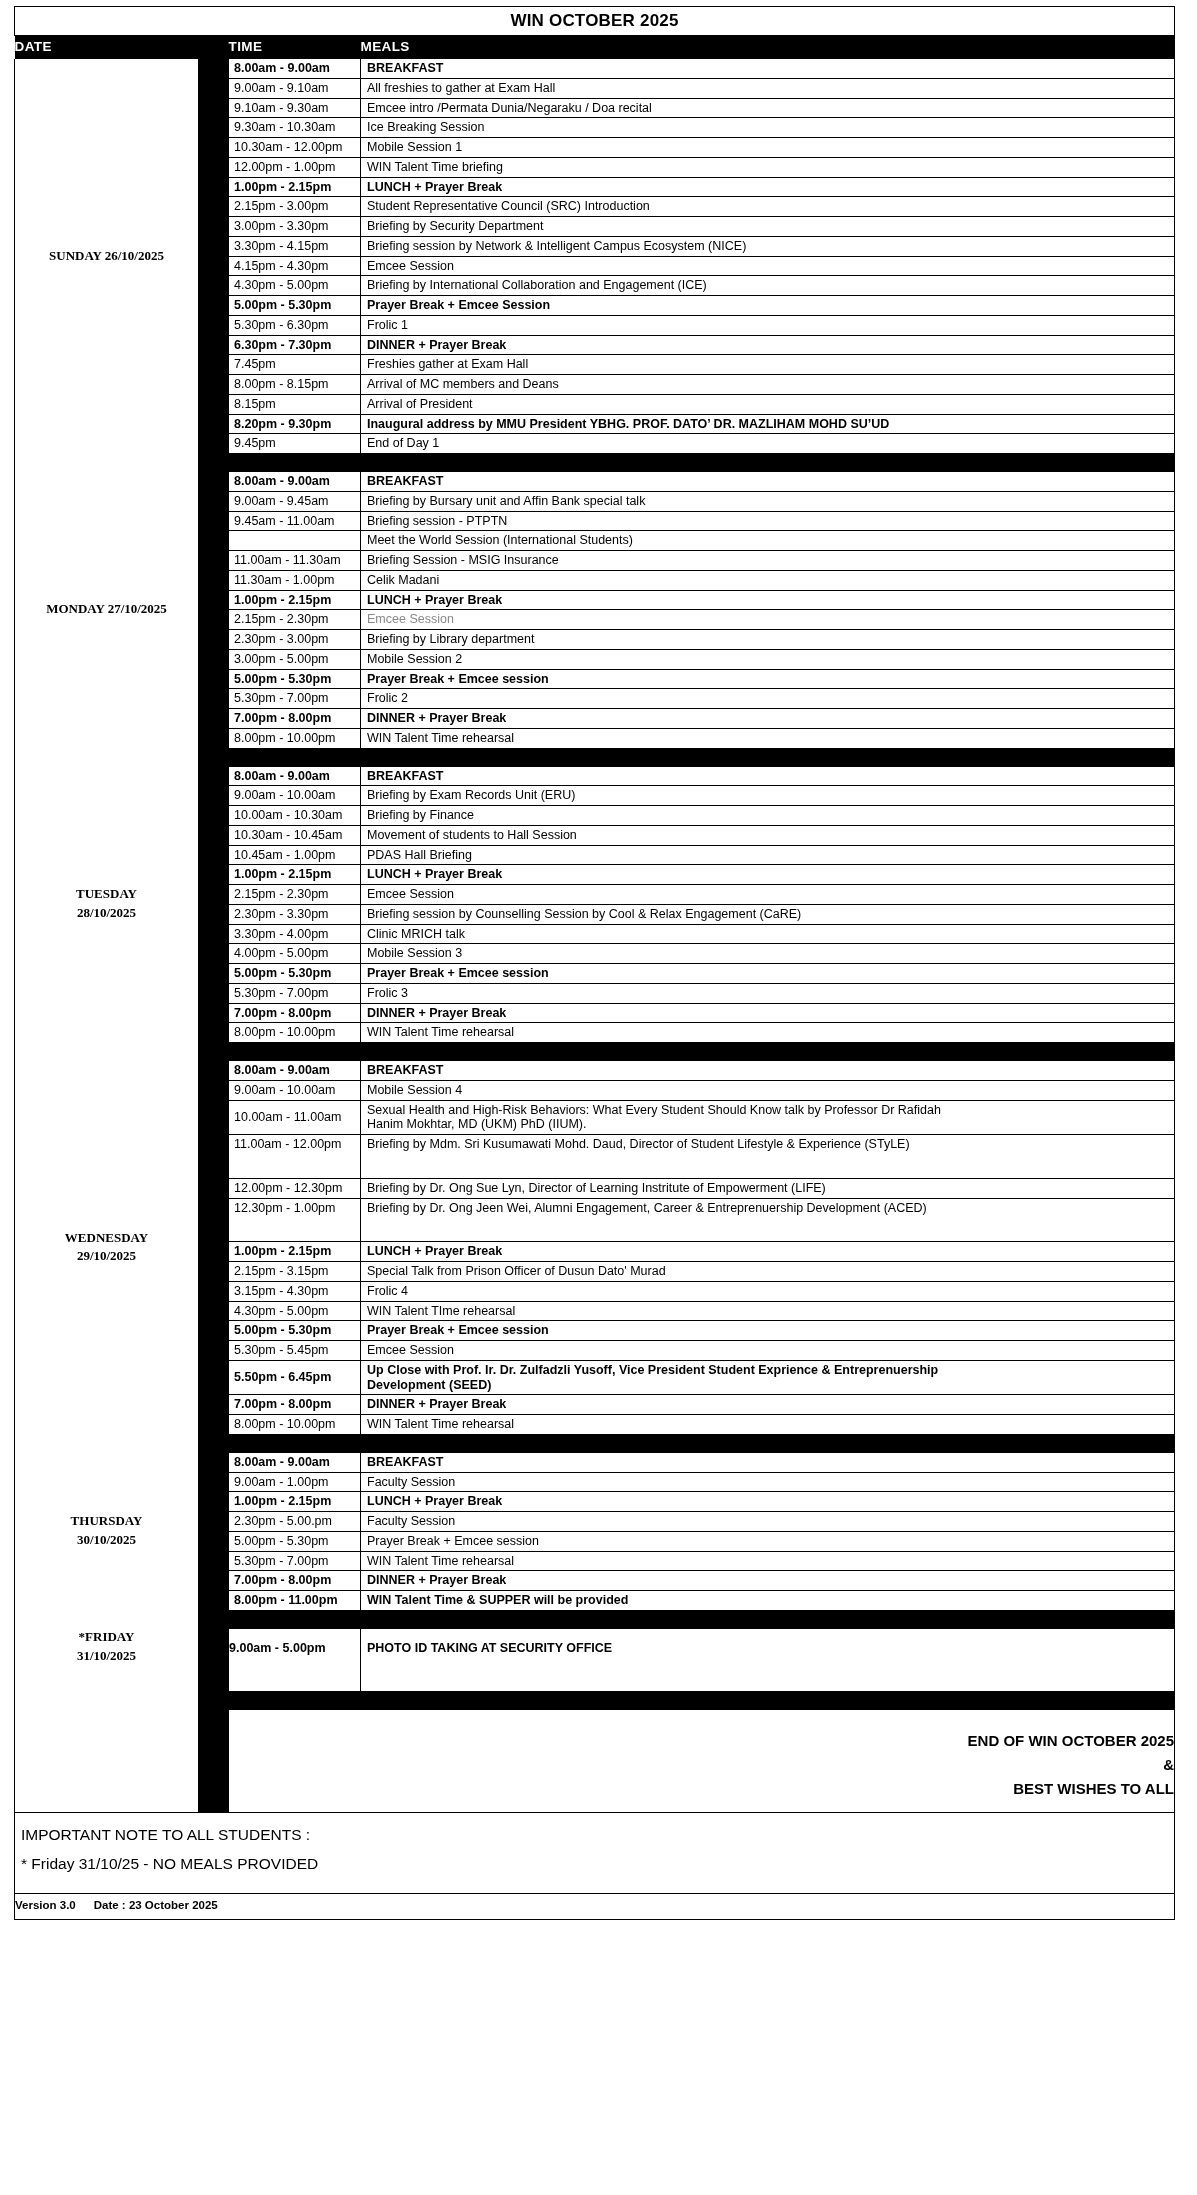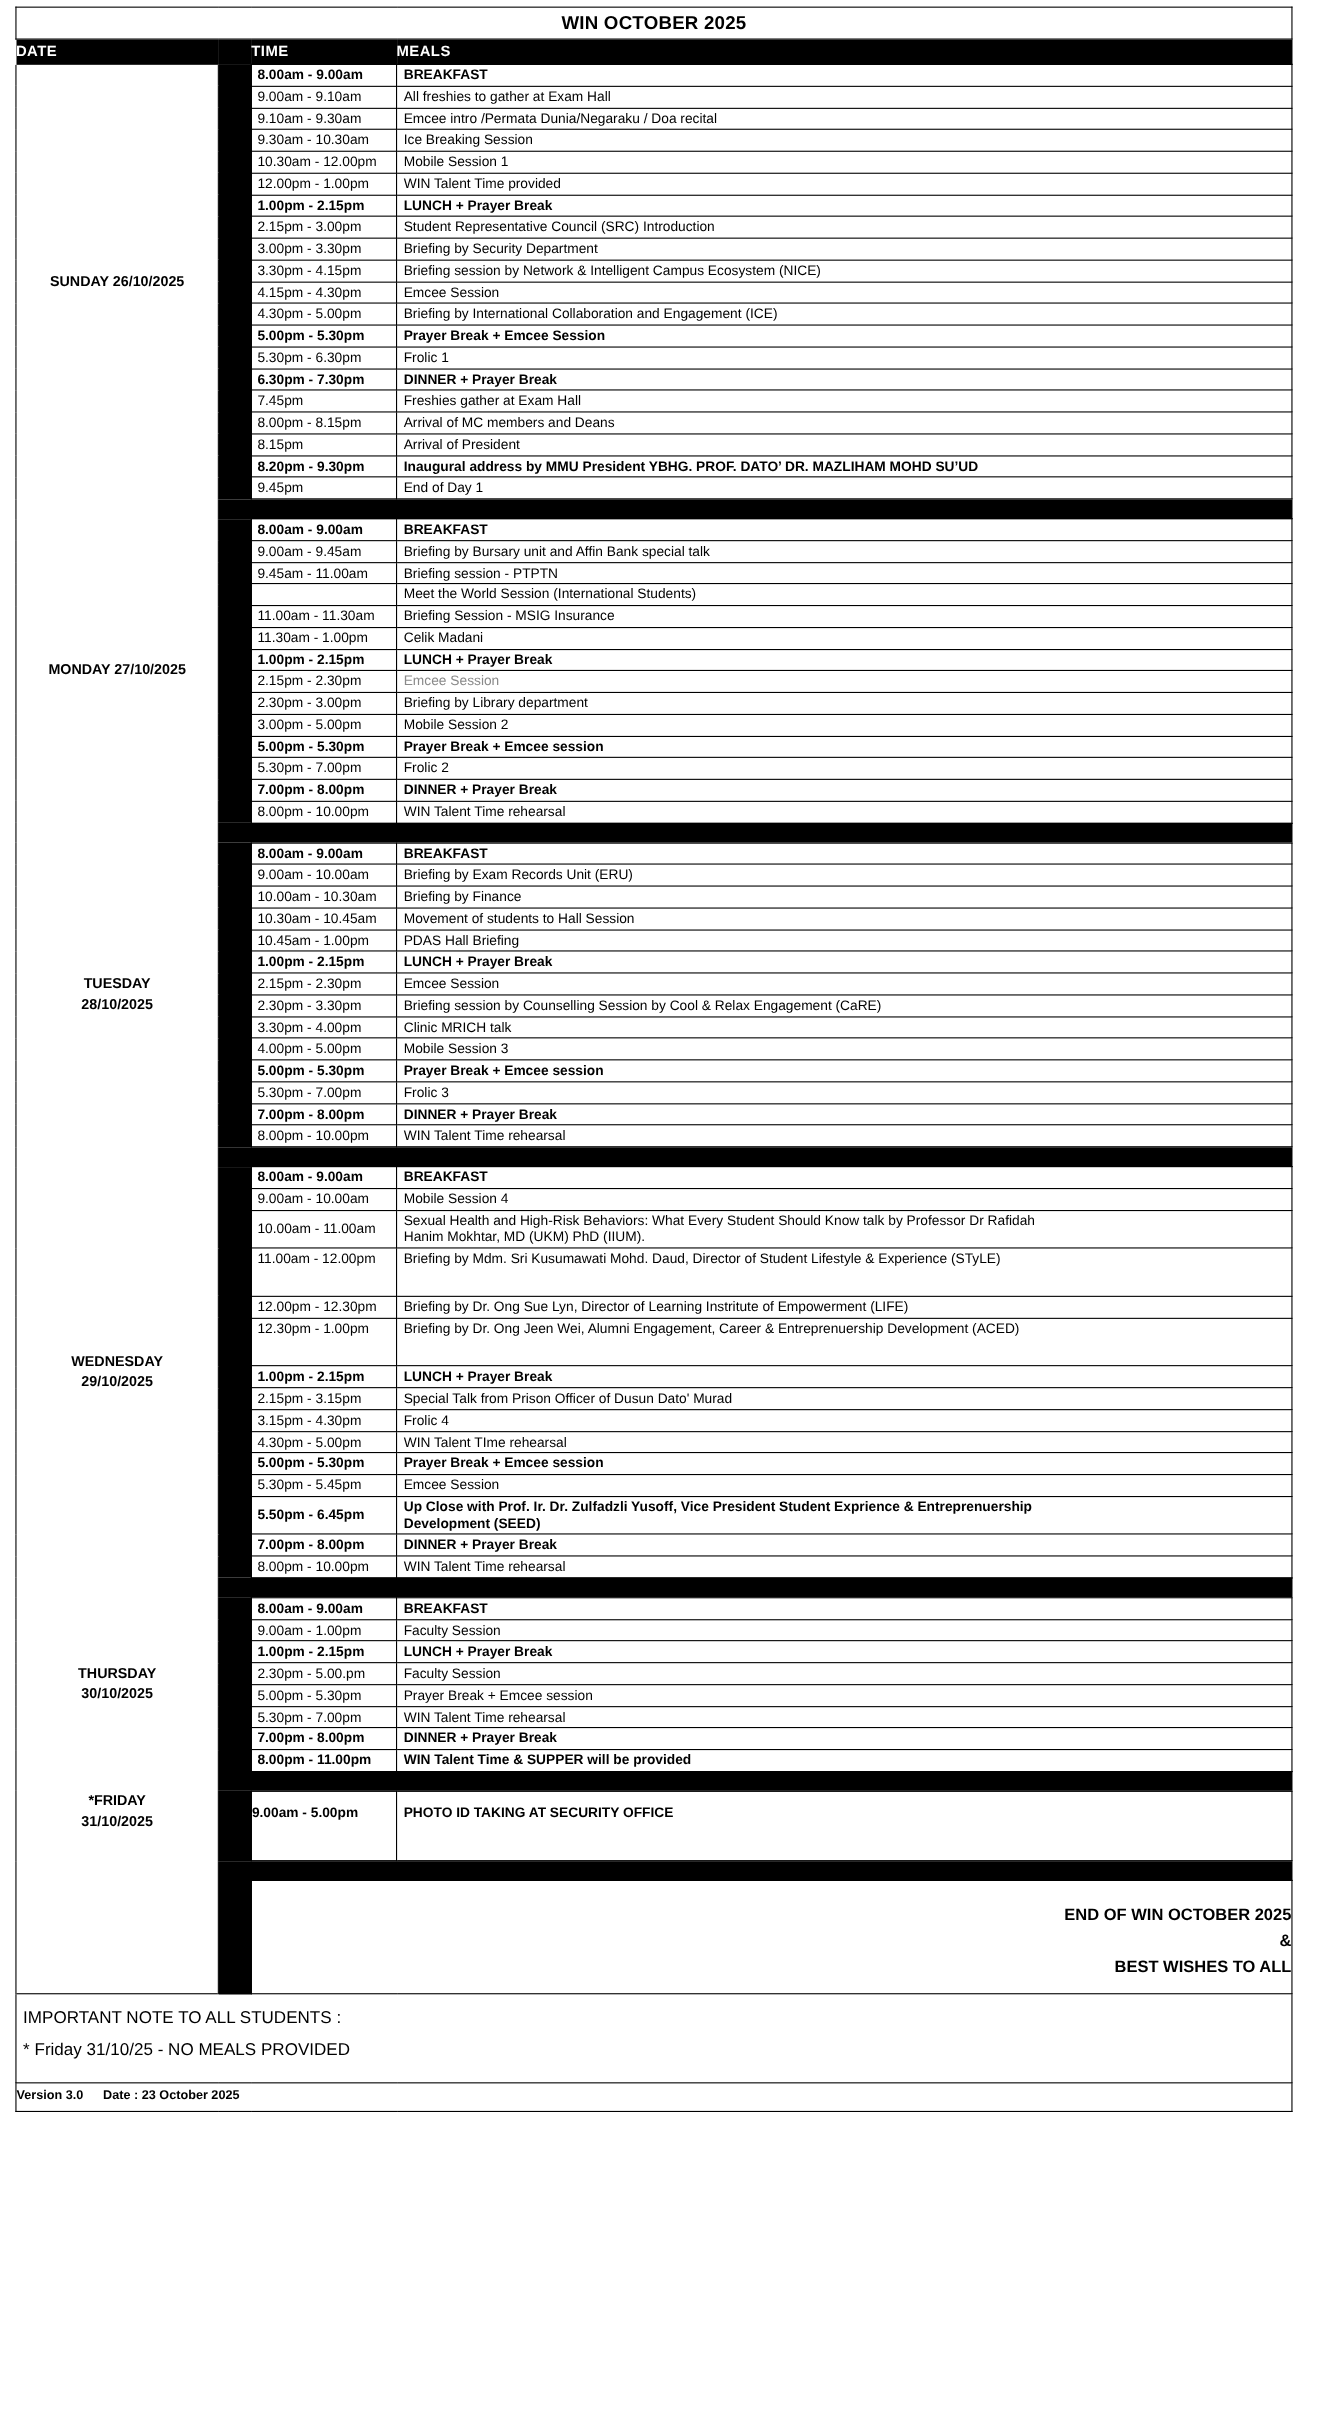--- a/index.html
+++ b/index.html
@@ -71,20 +71,21 @@
 
   
   td.datecell {
     text-align: center;
     font-weight: bold;
     font-size: 13px;
     border-left: 1.6px solid #000;
     border-right: 1.6px solid #000;
     background: #fff;
     line-height: 1.45;
+    font-family: Liberation Serif, serif;
   }
 
   
   td.time {
     border: 1.1px solid #000;
     padding: 2px 0 2px 5px;
     white-space: nowrap;
   }
   td.act {
     border: 1.1px solid #000;
@@ -182,21 +183,21 @@
         <tr>
           <td class="time">9.30am - 10.30am</td>
           <td class="act">Ice Breaking Session</td>
         </tr>
         <tr>
           <td class="time">10.30am - 12.00pm</td>
           <td class="act">Mobile Session 1</td>
         </tr>
         <tr>
           <td class="time">12.00pm - 1.00pm</td>
-          <td class="act">WIN Talent Time provided</td>
+          <td class="act">WIN Talent Time briefing</td>
         </tr>
         <tr class="bold ">
           <td class="time">1.00pm - 2.15pm</td>
           <td class="act">LUNCH + Prayer Break</td>
         </tr>
         <tr>
           <td class="time">2.15pm - 3.00pm</td>
           <td class="act">Student Representative Council (SRC) Introduction</td>
         </tr>
         <tr>

